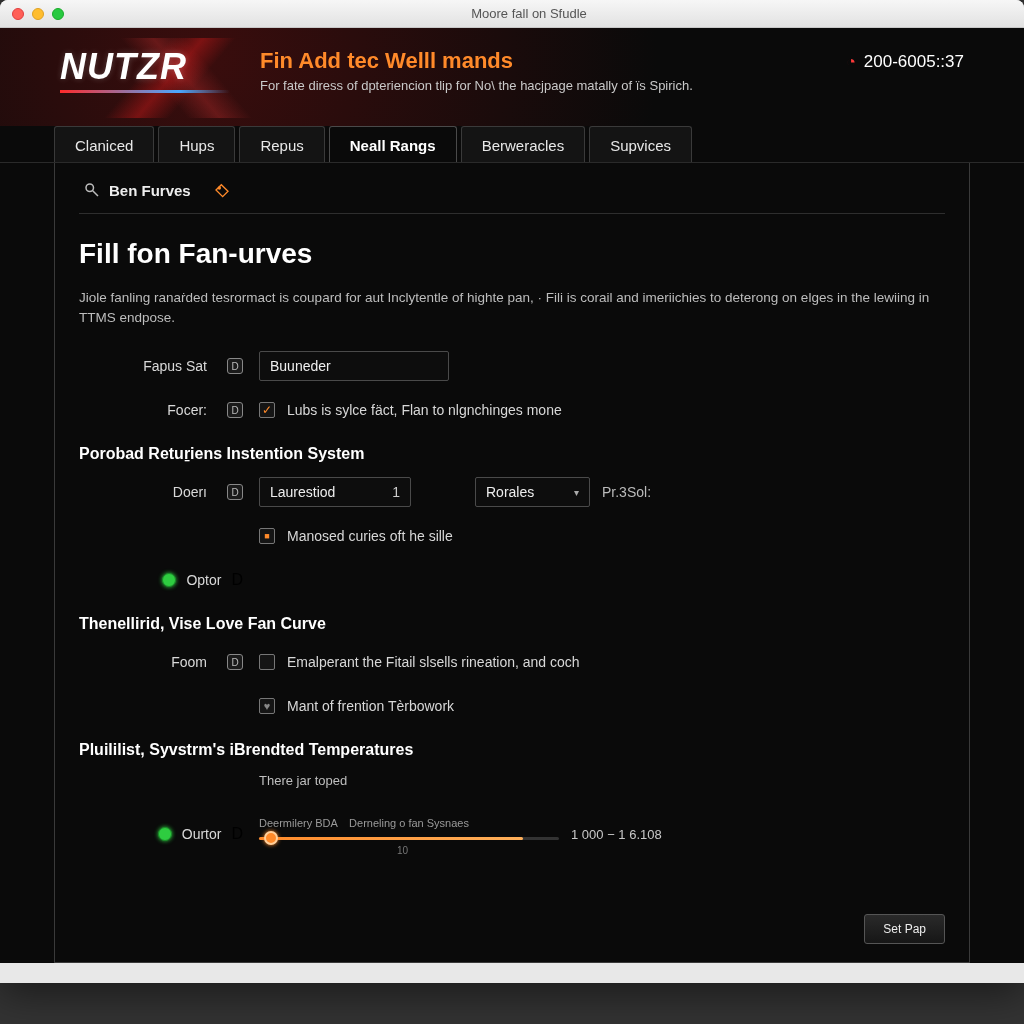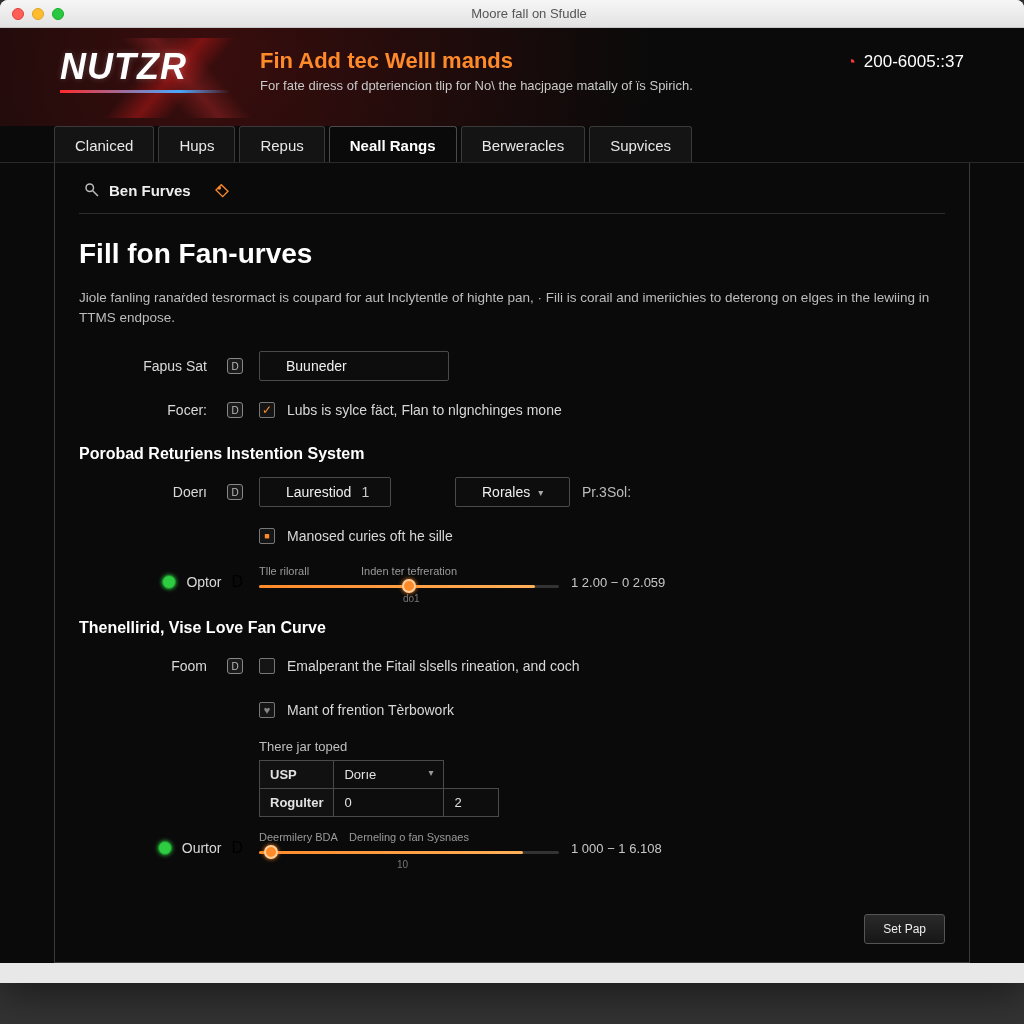--- a/index.html
+++ b/index.html
@@ -122,24 +122,24 @@
   .lead { color:#bdbdbd; font-size:13.5px; line-height:1.45; max-width:880px; margin-bottom:24px;}
 
   .section-h { color:#fff; font-size:16px; font-weight:700; margin:20px 0 14px 0;}
 
   .row { display:flex; align-items:center; margin-bottom:14px; min-height:30px;}
   .lbl { width:180px; text-align:right; padding-right:16px; color:#d9d9d9; font-size:14px; display:flex; justify-content:flex-end; align-items:center; gap:20px;}
   .lbl .help { width:16px;height:16px;border:1px solid #888;border-radius:3px;display:inline-flex;align-items:center;justify-content:center;font-size:10px;color:#bbb;background:#1a1a1a;}
   .ctl { display:flex; align-items:center; gap:12px; color:#d8d8d8; font-size:14px;}
   input[type=text].tx, .sel {
     background:#0d0d0d; border:1px solid #4a4a4a; color:#eee;
-    height:30px; padding:0 26px; font-size:14px; border-radius:2px;
+    height:30px; padding:0 10px; font-size:14px; border-radius:2px;
   }
   .tx { width:190px;}
-  .sel { width:132px; display:flex; align-items:center; justify-content:space-between; cursor:pointer;}
+  .sel { width:152px; display:flex; align-items:center; justify-content:space-between; cursor:pointer;}
   .sel .num { margin-left:auto; padding-left:10px; color:#ccc;}
   .sel .caret { margin-left:8px; font-size:10px; color:#aaa;}
   .chk { width:16px;height:16px;border:1px solid #777;background:#151515;display:inline-flex;align-items:center;justify-content:center;font-size:12px;color:#ff8a2a;border-radius:2px;}
   .chk.on::after{content:"✓"; color:#ff8a2a;}
   .chk.sq.on::after{content:"■"; color:#ff8a2a; font-size:9px;}
   .chk.heart::after{content:"♥"; color:#888; font-size:11px;}
 
   .status-dot { width:14px;height:14px;border-radius:50%;background:#2ecc40;border:1px solid #1a8a28; box-shadow:0 0 4px #2ecc40;}
   .status-wrap{width:180px; display:flex; justify-content:flex-end; align-items:center; gap:10px; padding-right:16px;}
   .status-wrap .lblt{color:#d9d9d9; font-size:14px;}
@@ -280,31 +280,20 @@
           <span class="chk sq on"></span>
           <span>Manosed curies oft he sille</span>
         </div>
       </div>
       <div class="row">
         <div class="status-wrap">
           <span class="status-dot"></span>
           <span class="lblt">Optor</span>
           <span class="help">D</span>
         </div>
-        <div class="ctl">
-          <div class="slider">
-            <span class="cap l">Tlle rilorall</span>
-            <span class="cap r">Inden ter tefreration</span>
-            <div class="track"></div>
-            <div class="fill" style="width:92%"></div>
-            <div class="thumb" style="left:50%"></div>
-            <span class="sub" style="left:48%">do1</span>
-          </div>
-          <span class="readout">1 2.00  −  0 2.059</span>
-        </div>
       </div>
 
       <div class="section-h">Thenellirid, Vise Love Fan Curve</div>
       <div class="row">
         <div class="lbl">
           <span>Foom</span>
           <span class="help">D</span>
         </div>
         <div class="ctl">
           <span class="chk"></span>
@@ -312,37 +301,25 @@
         </div>
       </div>
       <div class="row">
         <div class="lbl"></div>
         <div class="ctl">
           <span class="chk heart"></span>
           <span>Mant of frention Tèrbowork</span>
         </div>
       </div>
 
+      <div class="section-h">Pluililist, Syvstrm's iBrendted Temperatures</div>
       <div class="row" style="align-items:flex-start">
         <div class="lbl"></div>
         <div class="ctl" style="display:block">
           <div class="tbl-caption">There jar toped</div>
-          <table class="tb">
-            <tbody>
-                <tr>
-              <td class="hd" style="width:70px">USP</td>
-              <td style="width:110px"><span>Dorıe</span><span class="caret">▾</span></td>
-            </tr>
-            <tr>
-              <td class="hd">Rogulter</td>
-              <td style="width:55px">0</td>
-              <td style="width:55px">2</td>
-            </tr>
-          </tbody>
-            </table>
         </div>
       </div>
       <div class="row">
         <div class="status-wrap">
           <span class="status-dot"></span>
           <span class="lblt">Ourtor</span>
           <span class="help">D</span>
         </div>
         <div class="ctl">
           <div class="slider">

